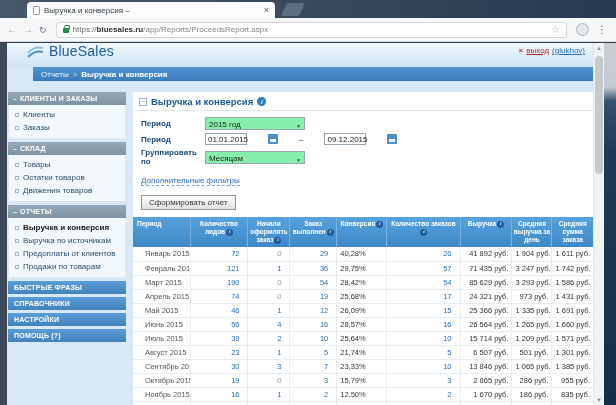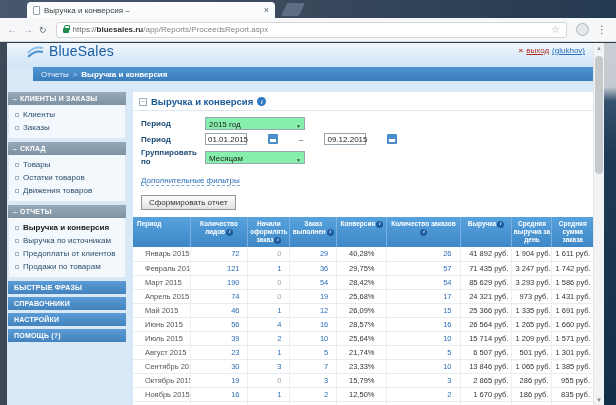--- a/index.html
+++ b/index.html
@@ -82,21 +82,21 @@
   .gen-btn{font-size:8px;color:#333;background:linear-gradient(180deg,#fdfdfd,#e2e2e2);border:1px solid #8f969c;border-radius:0;padding:2px 7px;margin:1px 0 7px;display:inline-block;cursor:pointer}
 
   
   table{width:100%;border-collapse:collapse;table-layout:fixed;font-size:7.5px}
   thead th{background:linear-gradient(180deg,#57a2dd,#3d87c6);color:#fff;font-size:6.5px;font-weight:bold;line-height:8px;vertical-align:top;padding:3px 1px;text-align:center;border-left:1px solid #79b2e2}
   thead th:first-child{border-left:none;text-align:left;padding-left:4px}
   .h-info{width:7px;height:7px;border-radius:50%;background:#1d5d9e;color:#fff;font-size:5px;font-style:italic;font-family:"Liberation Serif",serif;display:inline-flex;align-items:center;justify-content:center;vertical-align:1px;margin-left:1px}
   tbody td{border-bottom:1px solid #e4ecf4;border-left:1px solid #e9eff5;height:14px;padding:0 3px;white-space:nowrap;overflow:hidden;color:#333}
   tbody td:first-child{border-left:none;color:#555;padding-left:12px}
   .c-num{text-align:right;padding-right:8px}
-  .c-conv{text-align:center}
+  .c-conv{text-align:left}
   .c-money{text-align:right;padding-right:3px}
   a.num-link{color:#2a6db5;cursor:pointer}
   a.num-link.zero{color:#9aa4ad;text-decoration:none;cursor:default;pointer-events:none}
 </style>
 </head>
 <body>
 
 <div class="screen">
 
   <div class="titlebar">

